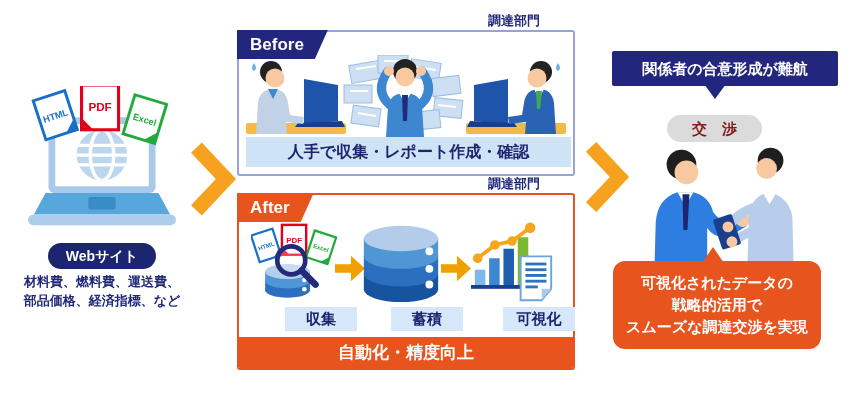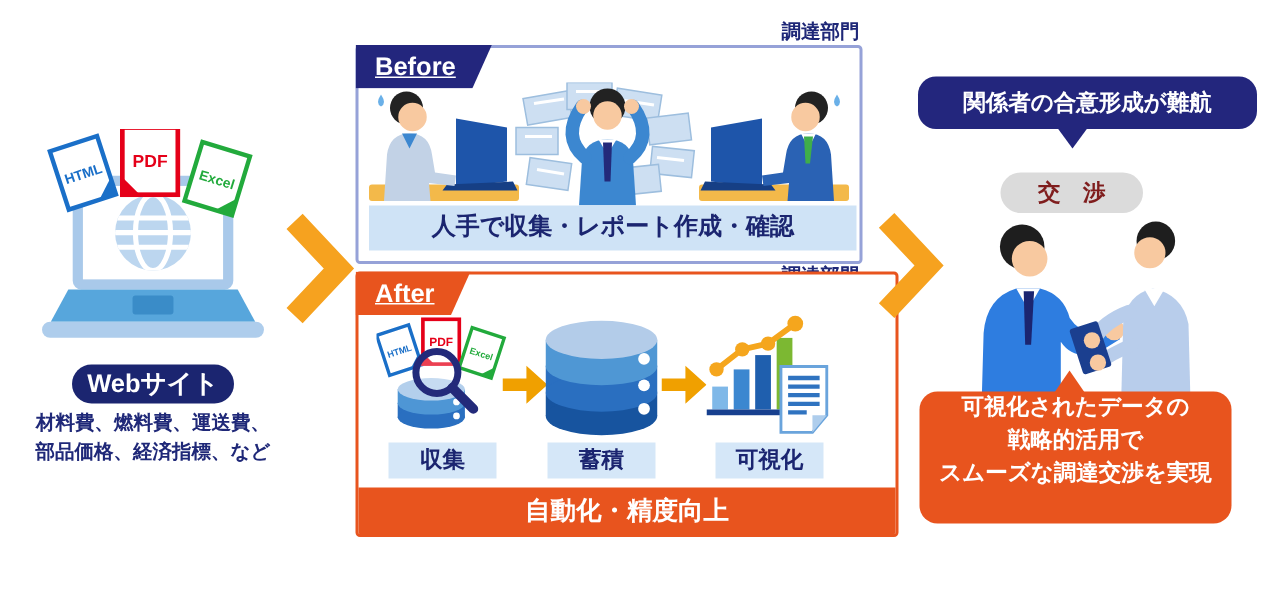--- a/index.html
+++ b/index.html
@@ -2,56 +2,56 @@
 <html><head>
 <meta charset="utf-8">
 <style>
   html,body{margin:0;padding:0;background:#fff;}
   .canvas{position:relative;width:850px;height:400px;background:#ffffff;overflow:hidden;
           font-family:"Liberation Sans","DejaVu Sans",sans-serif;}
   .abs{position:absolute;}
 
   
   .site-pill{position:absolute;left:48px;top:243px;width:108px;height:26px;background:#1b2570;
-             border-radius:14px;color:#fff;font-weight:bold;font-size:17px;text-align:center;
+             border-radius:14px;color:#fff;font-weight:bold;font-size:14px;text-align:center;
              line-height:26px;}
   .src-desc{position:absolute;left:2px;top:272px;width:200px;text-align:center;color:#1f2878;
             font-weight:bold;font-size:13px;line-height:19px;}
 
   
-  .dept-label{position:absolute;left:455px;width:118px;text-align:right;color:#1f2878;
+  .dept-label{position:absolute;left:455px;width:118px;text-align:center;color:#1f2878;
               font-weight:bold;font-size:13px;}
   .panel{position:absolute;left:237px;width:334px;background:#fff;border-radius:3px;}
   .panel-before{top:30px;height:142px;border:2px solid #96a2d8;}
-  .panel-after{top:181px;height:173px;border:2px solid #e8541e;padding-left:24px;}
+  .panel-after{top:193px;height:173px;border:2px solid #e8541e;}
   .banner{position:absolute;top:-2px;left:-2px;height:29px;line-height:29px;color:#fff;
           font-weight:bold;font-size:17px;padding:0 24px 0 13px;
-          clip-path:polygon(0 0,100% 0,calc(100% - 13px) 100%,0 100%);text-decoration:underline;}
+          clip-path:polygon(0 0,100% 0,calc(100% - 13px) 100%,0 100%);}
   .banner-before{background:#23267d;}
   .banner-after{background:#e8541e;}
   .caption-bar{position:absolute;left:7px;right:2px;bottom:7px;height:30px;background:#cfe3f6;
                color:#1b2570;font-weight:bold;font-size:16px;text-align:center;line-height:30px;}
   .step-label{position:absolute;top:112px;width:72px;height:24px;background:#d5e7f8;color:#1b2570;
-              font-weight:bold;font-size:15px;text-align:center;line-height:24px;}
+              font-weight:bold;font-size:15px;text-align:center;line-height:24px;margin-left:26px;}
   .after-footer{position:absolute;left:0;right:0;bottom:0;height:31px;background:#e8541e;color:#fff;
                 font-weight:bold;font-size:17px;text-align:center;line-height:31px;
                 border-radius:0 0 1px 1px;}
 
   
   .problem-bubble{position:absolute;left:612px;top:51px;width:226px;height:35px;background:#23267d;
-                  border-radius:12px;color:#fff;font-weight:bold;font-size:15px;text-align:center;
+                  border-radius:2px;color:#fff;font-weight:bold;font-size:15px;text-align:center;
                   line-height:35px;}
   .tail-down{position:absolute;left:704px;top:84px;width:0;height:0;border-left:11px solid transparent;
              border-right:11px solid transparent;border-top:15px solid #23267d;}
   .nego-pill{position:absolute;left:667px;top:115px;width:95px;height:27px;background:#dbdbdb;
              border-radius:14px;color:#7f1d1d;font-weight:bold;font-size:15px;text-align:center;
              line-height:27px;}
   .result-bubble{position:absolute;left:613px;top:261px;width:208px;height:88px;background:#e8541e;
                  border-radius:12px;color:#fff;font-weight:bold;font-size:15px;text-align:center;
-                 line-height:22px;box-sizing:border-box;z-index:3;}
+                 line-height:22px;padding-top:11px;box-sizing:border-box;z-index:3;}
   .tail-up{position:absolute;left:702px;top:247px;width:0;height:0;border-left:11px solid transparent;
            border-right:11px solid transparent;border-bottom:16px solid #e8541e;z-index:3;}
 </style>
 </head>
 <body>
 
 <div class="canvas">
 
   <svg class="abs" style="left:24px;top:86px;" width="156" height="146" viewBox="0 0 160 150">
     <defs>

